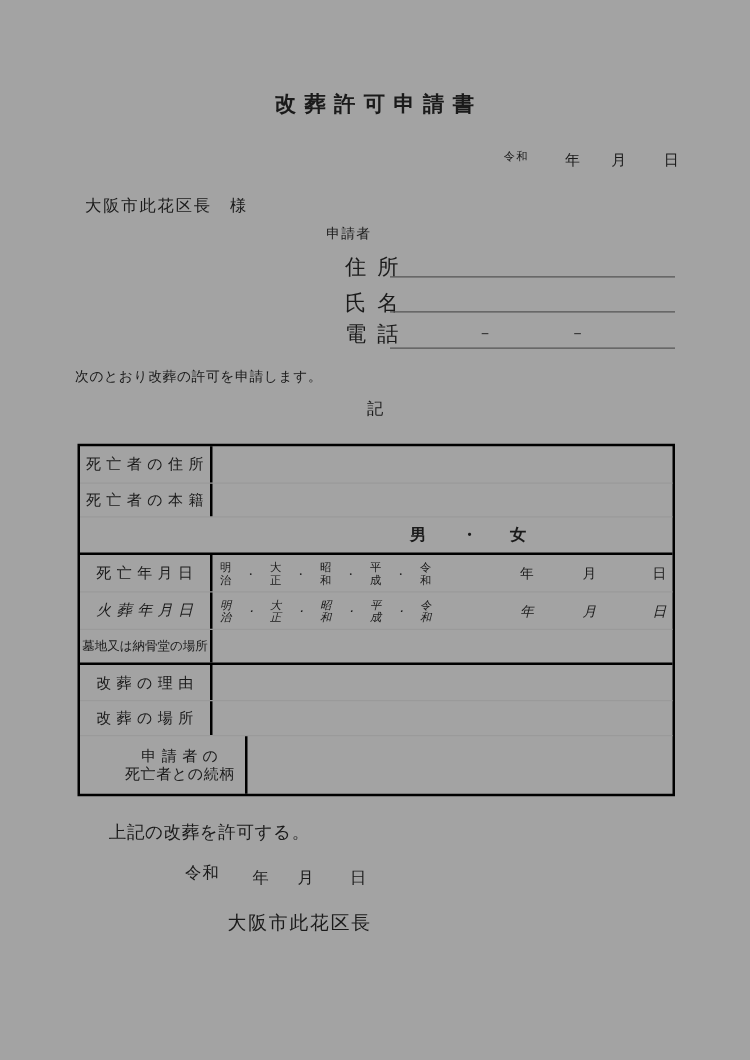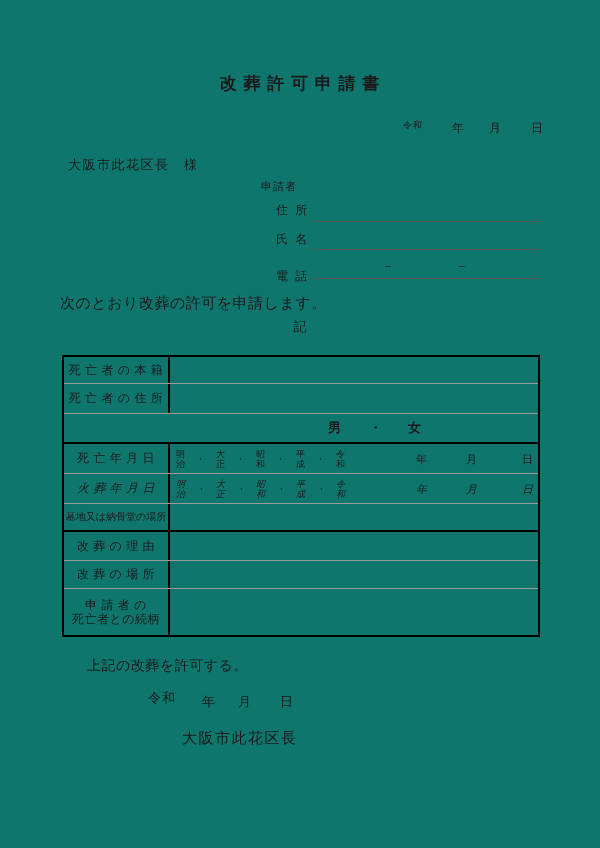--- a/index.html
+++ b/index.html
@@ -1,61 +1,61 @@
 <!DOCTYPE html>
 <html><head>
 <meta charset="utf-8">
 <style>
   html,body{margin:0;padding:0;background:#fff;}
   .page{
-    position:relative;width:600px;height:848px;background:#0f766e;overflow:hidden;
+    position:relative;width:600px;height:848px;background:#a3a3a3;overflow:hidden;
     font-family:"Liberation Sans","DejaVu Sans",sans-serif;color:#1a1a1a;
   }
   .abs{position:absolute;white-space:nowrap;}
 
   
   .title{top:72px;left:0;width:600px;text-align:center;font-size:17px;font-weight:600;letter-spacing:1px;}
 
   
   .tdate{top:120px;font-size:12px;letter-spacing:1px;}
   .tdate.era{left:403px;}
   .tdate.y{left:452px;}
   .tdate.m{left:489px;}
   .tdate.d{left:531px;}
 
   
   .addr-name{top:156px;left:68px;font-size:13px;letter-spacing:1.5px;}
   .addr-hon{top:156px;left:184px;font-size:13px;}
 
   
   .app-label{top:179px;left:261px;font-size:11px;letter-spacing:1px;}
-  .fld-label{left:276px;font-size:12px;letter-spacing:2px;}
+  .fld-label{left:276px;font-size:17px;letter-spacing:2px;}
   .fld-label.l1{top:202px;}
   .fld-label.l2{top:231px;}
-  .fld-label.l3{top:268px;}
+  .fld-label.l3{top:256px;}
   .uline{position:absolute;left:312px;width:228px;height:0;border-top:1px solid #555;}
   .uline.u1{top:221px;}
   .uline.u2{top:249px;}
   .uline.u3{top:278px;}
   .ph-dash{top:258px;font-size:12px;}
   .ph-dash.d1{left:382px;}
   .ph-dash.d2{left:456px;}
 
   
-  .decl{top:294px;left:60px;font-size:15px;letter-spacing:0.5px;}
+  .decl{top:294px;left:60px;font-size:11px;letter-spacing:0.5px;}
   .ki{top:318px;left:0;width:600px;text-align:center;font-size:13px;}
 
   
   .form-table{
     position:absolute;top:355px;left:62px;width:478px;height:282px;
     border:2px solid #000;box-sizing:border-box;display:flex;flex-direction:column;
   }
   .t-row{display:flex;border-bottom:1px solid #9a9a9a;flex:0 0 auto;}
   .t-row.thick{border-bottom:2px solid #000;}
-  .t-row.last{border-bottom:none;flex:1 1 auto;}
+  .t-row.last{border-bottom:none;flex:1 1 auto;padding-left:28px;}
   .r1{height:26px;}.r2{height:29px;}.r3{height:28px;}.r4{height:29px;}.r5{height:29px;font-style:italic;}
   .r6{height:26px;}.r7{height:28px;}.r8{height:27px;}
   .lbl{
     width:106px;flex:0 0 106px;border-right:2px solid #000;box-sizing:border-box;
     display:flex;align-items:center;justify-content:center;
     font-size:12px;letter-spacing:0.5px;text-align:center;
   }
   .lbl.small{font-size:10px;letter-spacing:0;}
   .lbl.two{flex-direction:column;line-height:14px;font-size:12px;}
   .val{flex:1 1 auto;position:relative;}
@@ -110,27 +110,27 @@
   <span class="abs fld-label l3">電 話</span>
   <span class="abs ph-dash d1">－</span>
   <span class="abs ph-dash d2">－</span>
   <div class="uline u3"></div>
 
   <div class="abs decl">次のとおり改葬の許可を申請します。</div>
   <div class="abs ki">記</div>
 
   <div class="form-table">
 
+    <div class="t-row r2">
+      <div class="lbl">死 亡 者 の 住 所</div>
+      <div class="val"></div>
+    </div>
+
     <div class="t-row r1">
       <div class="lbl">死 亡 者 の 本 籍</div>
-      <div class="val"></div>
-    </div>
-
-    <div class="t-row r2">
-      <div class="lbl">死 亡 者 の 住 所</div>
       <div class="val"></div>
     </div>
 
     <div class="t-row r3 thick">
       <div class="val">
         <span class="gopt gm">男</span>
         <span class="gopt gdot">・</span>
         <span class="gopt gf">女</span>
       </div>
     </div>

